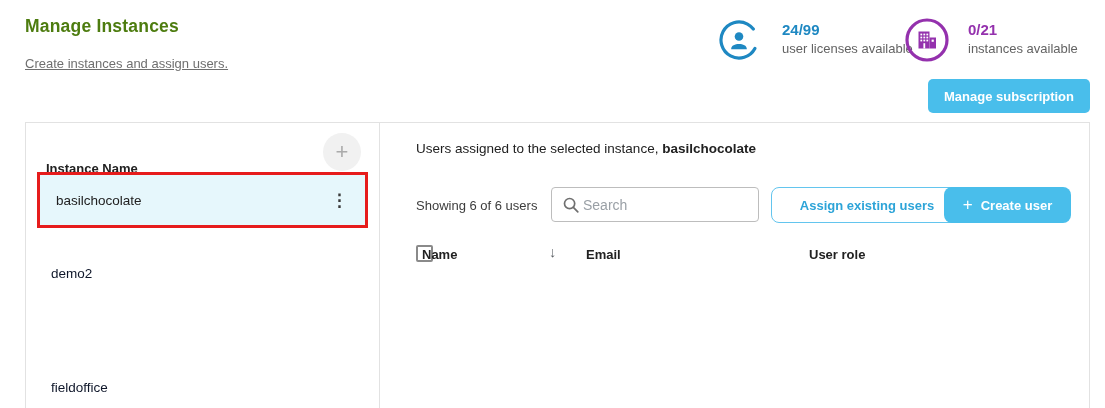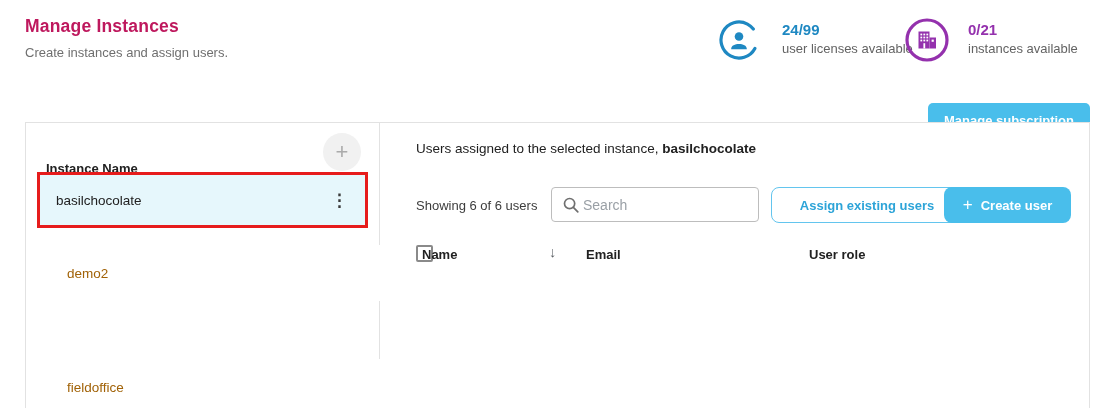--- a/index.html
+++ b/index.html
@@ -7,36 +7,36 @@
     width: 1105px; height: 408px;
     background: #ffffff;
     overflow: hidden;
     font-family: "Liberation Sans", sans-serif;
     position: relative;
     color: #212121;
   }
   .abs { position: absolute; }
 
   
-  .page-title { left: 25px; top: 16px; font-size: 17.5px; font-weight: bold; color: #be185d; letter-spacing: .2px; }
-  .page-subtitle { left: 25px; top: 45px; font-size: 13px; color: #6f6f6f; }
+  .page-title { left: 25px; top: 16px; font-size: 17.5px; font-weight: bold; color: #4d7c0f; letter-spacing: .2px; }
+  .page-subtitle { left: 25px; top: 56px; font-size: 13px; color: #6f6f6f; text-decoration: underline; }
 
   .badge-icon-user { left: 718px; top: 19px; }
   .badge-val-user { left: 782px; top: 21px; font-size: 15px; font-weight: bold; color: #1e88c2; }
   .badge-lbl-user { left: 782px; top: 41px; font-size: 13px; color: #636363; }
   .badge-icon-inst { left: 904px; top: 17px; }
   .badge-val-inst { left: 968px; top: 21px; font-size: 15px; font-weight: bold; color: #9431ad; }
   .badge-lbl-inst { left: 968px; top: 41px; font-size: 13px; color: #636363; }
 
   .btn-manage-sub {
     left: 928px; top: 79px; width: 162px; height: 34px;
     background: #49beeb; color: #ffffff; border: none; border-radius: 5px;
     font-family: "Liberation Sans", sans-serif;
     font-size: 13px; font-weight: bold; cursor: pointer;
-    display: flex; align-items: center; justify-content: center; margin-top: 24px;
+    display: flex; align-items: center; justify-content: center;
   }
 
   
   .card {
     left: 25px; top: 122px; width: 1065px; height: 300px;
     border: 1px solid #e2e2e2; background: #ffffff;
   }
   .left-panel {
     position: absolute; left: 0; top: 0; width: 354px; height: 100%;
     border-right: 1px solid #e2e2e2;
@@ -54,23 +54,23 @@
     background: #e6f7fc; border: 3px solid #e61c1c;
     display: flex; align-items: center; cursor: pointer;
   }
   .instance-row-selected .name { padding-left: 16px; font-size: 13.5px; color: #212121; }
   .kebab {
     position: absolute; right: 13px; top: 50%; transform: translateY(-50%);
     font-size: 17px; font-weight: bold; color: #3a3a3a; cursor: pointer;
     line-height: 1; letter-spacing: 0; padding: 2px 4px;
   }
   .instance-row {
-    position: absolute; left: 16px; width: 353px; height: 56px;
+    position: absolute; left: 0; width: 353px; height: 56px;
     display: flex; align-items: center; padding-left: 25px;
-    font-size: 13.5px; color: #a16207; cursor: pointer; background: #ffffff; text-align: right;
+    font-size: 13.5px; color: #0f172a; cursor: pointer; background: #ffffff; text-align: right;
   }
   .row-demo2 { top: 122px; }
   .row-demosky3 { top: 179px; }
   .row-fieldoffice { top: 236px; }
 
   
   .assigned-heading { left: 390px; top: 18px; font-size: 13.5px; color: #212121; }
   .assigned-heading b { font-weight: bold; }
   .showing-text { left: 390px; top: 75px; font-size: 13px; color: #3c3c3c; }
 

